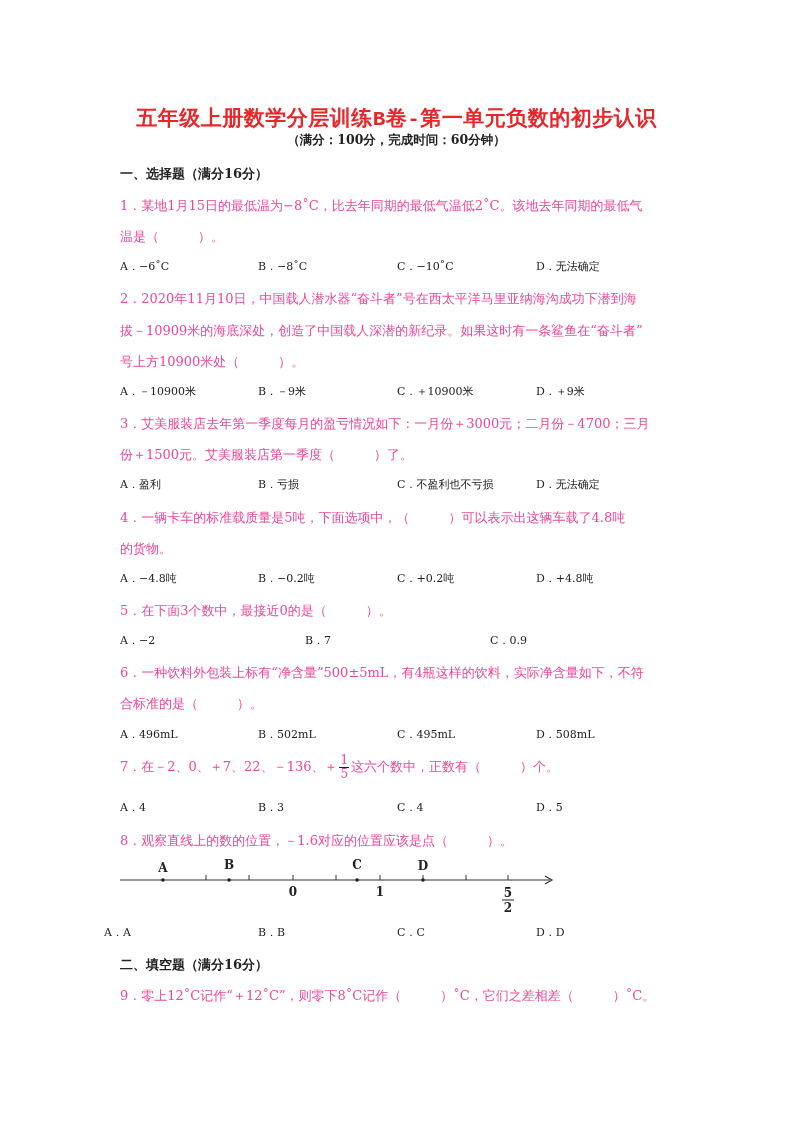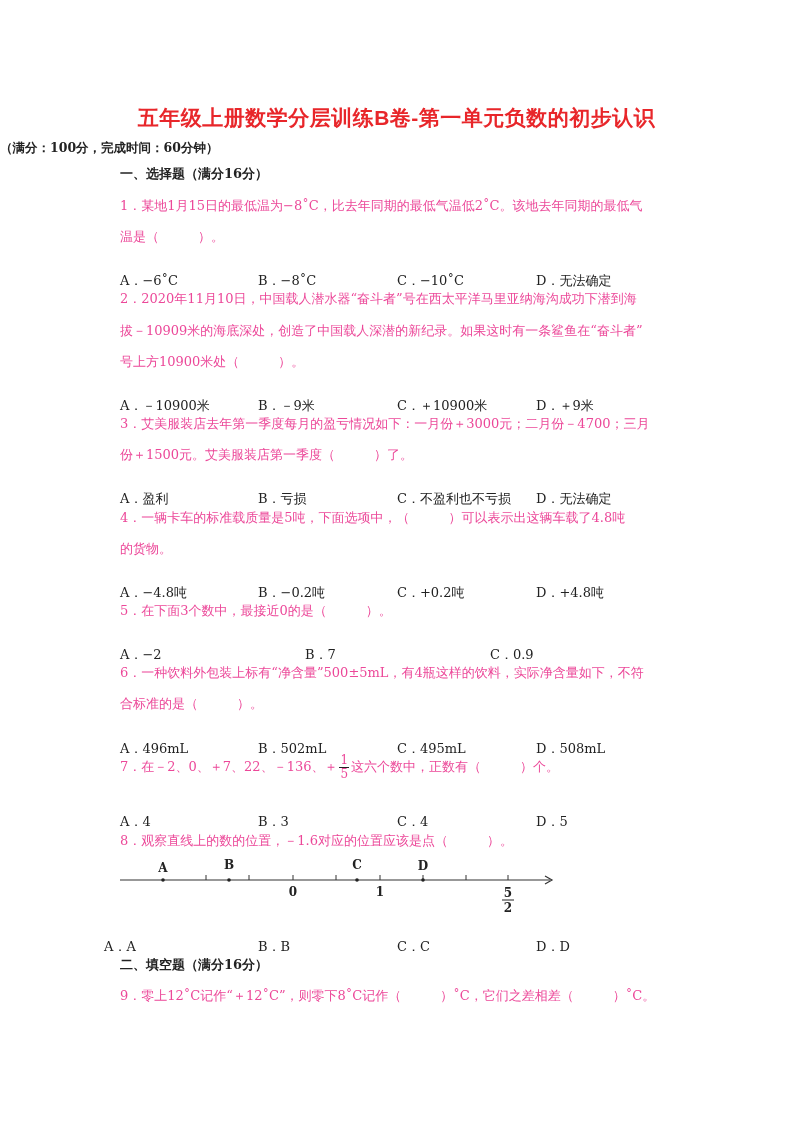--- a/index.html
+++ b/index.html
@@ -1,25 +1,25 @@
 <!DOCTYPE html>
 <html><head>
 <meta charset="utf-8">
 <style>
   html, body { margin: 0; padding: 0; background: #ffffff; }
   body { width: 793px; height: 1122px; position: relative; overflow: hidden;
          font-family: "DejaVu Serif", "Liberation Serif", serif; color: #222; }
   .title { position: absolute; left: 0; width: 793px; top: 104px; text-align: center;
-           font-family: Liberation Sans, sans-serif; font-size: 21px;
+           font-family: Liberation Mono, monospace; font-size: 21px;
            font-weight: bold; color: #e8262a; letter-spacing: 0.5px; }
-  .subtitle { position: absolute; left: 0; width: 793px; top: 140px; 
+  .subtitle { position: absolute; left: 0; width: 793px; top: 132px; text-align: center;
               font-size: 12.5px; font-weight: bold; color: #222; }
   .section { position: absolute; left: 120px; font-size: 13px; font-weight: bold; color: #222; }
   .line { position: absolute; left: 120px; font-size: 13px; white-space: nowrap; color: #ec4899; }
-  .opt { position: absolute; font-size: 13px; white-space: nowrap; color: #222; margin-top: 13px; }
+  .opt { position: absolute; font-size: 11px; white-space: nowrap; color: #222; }
   .frac { display: inline-flex; flex-direction: column; align-items: center; vertical-align: middle;
           font-size: 12px; line-height: 13px; margin: 0 2px; }
   .frac .num { border-bottom: 1px solid #222; padding: 0 1px; }
   .numline { position: absolute; left: 118px; top: 856px; width: 440px; height: 60px; }
 </style>
 </head>
 <body>
 
 <div class="title">五年级上册数学分层训练B卷-第一单元负数的初步认识</div>
 <div class="subtitle">（满分：100分，完成时间：60分钟）</div>

